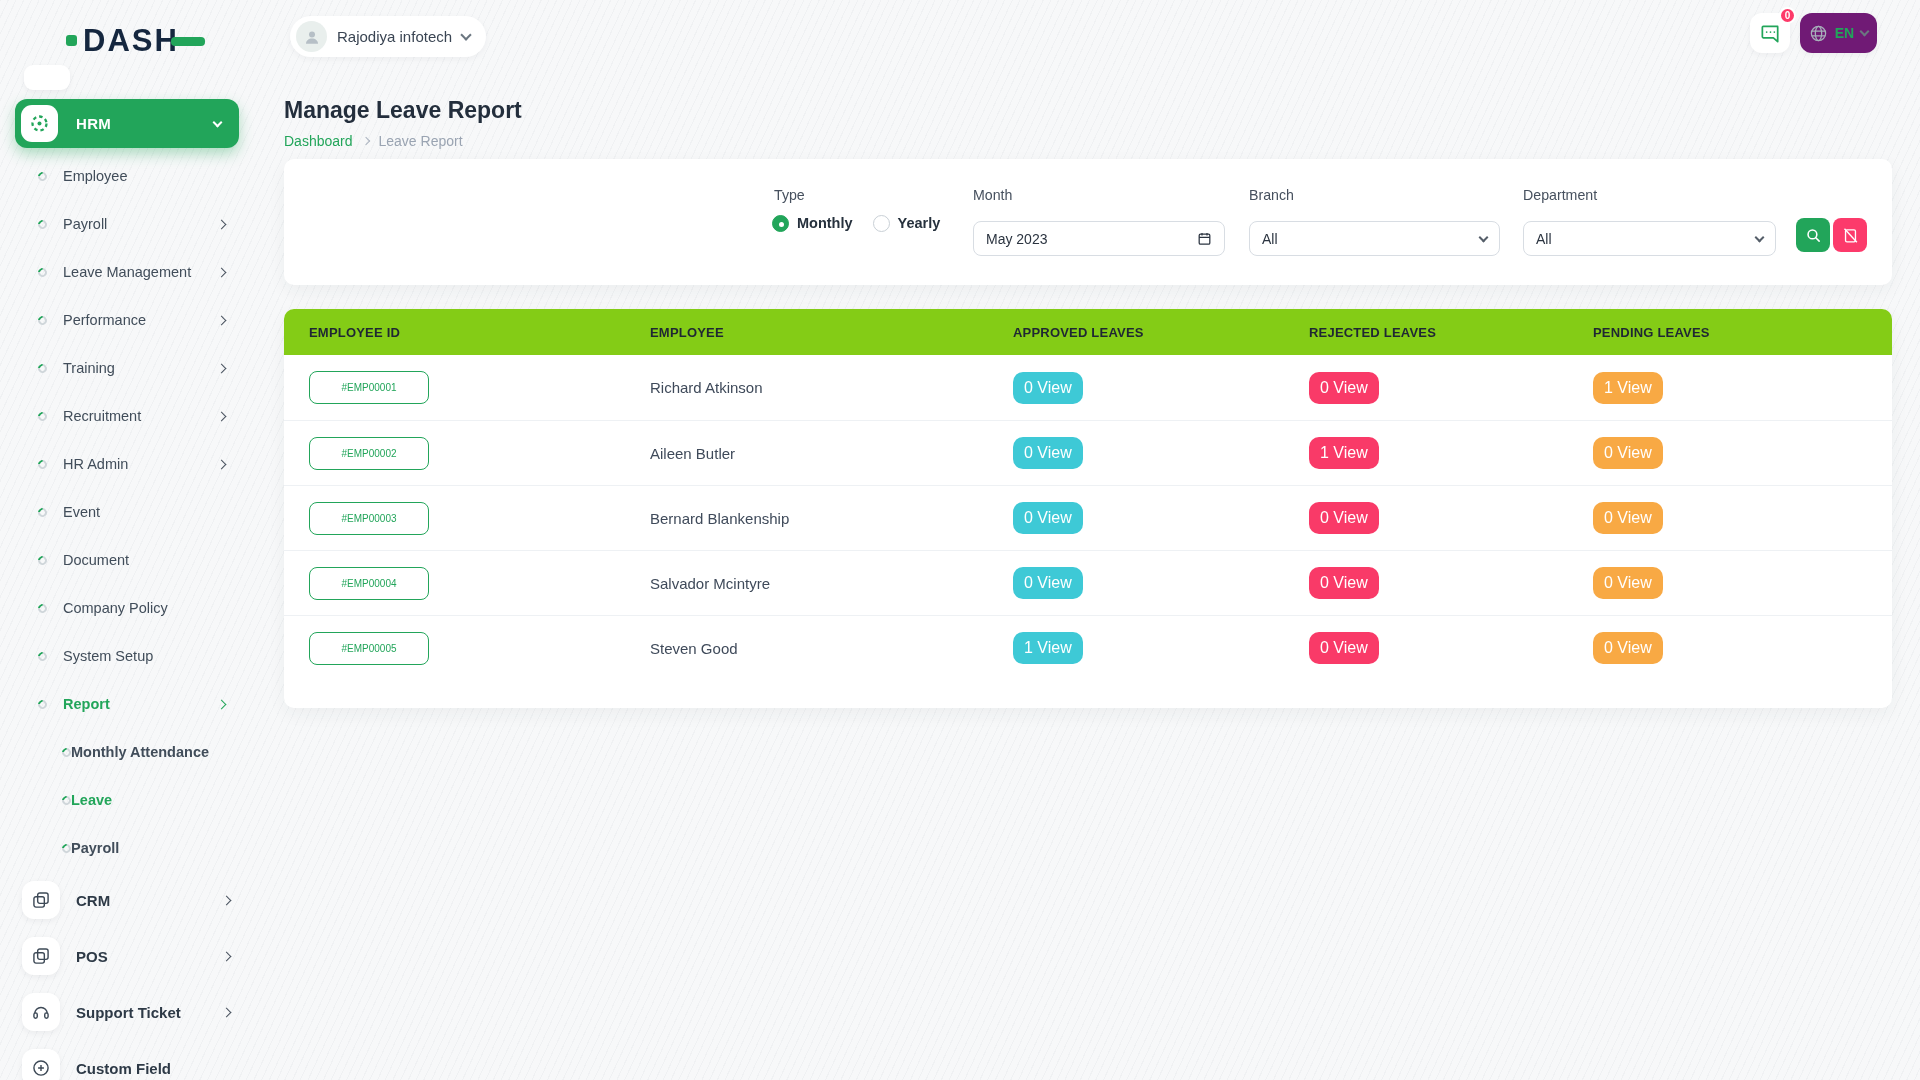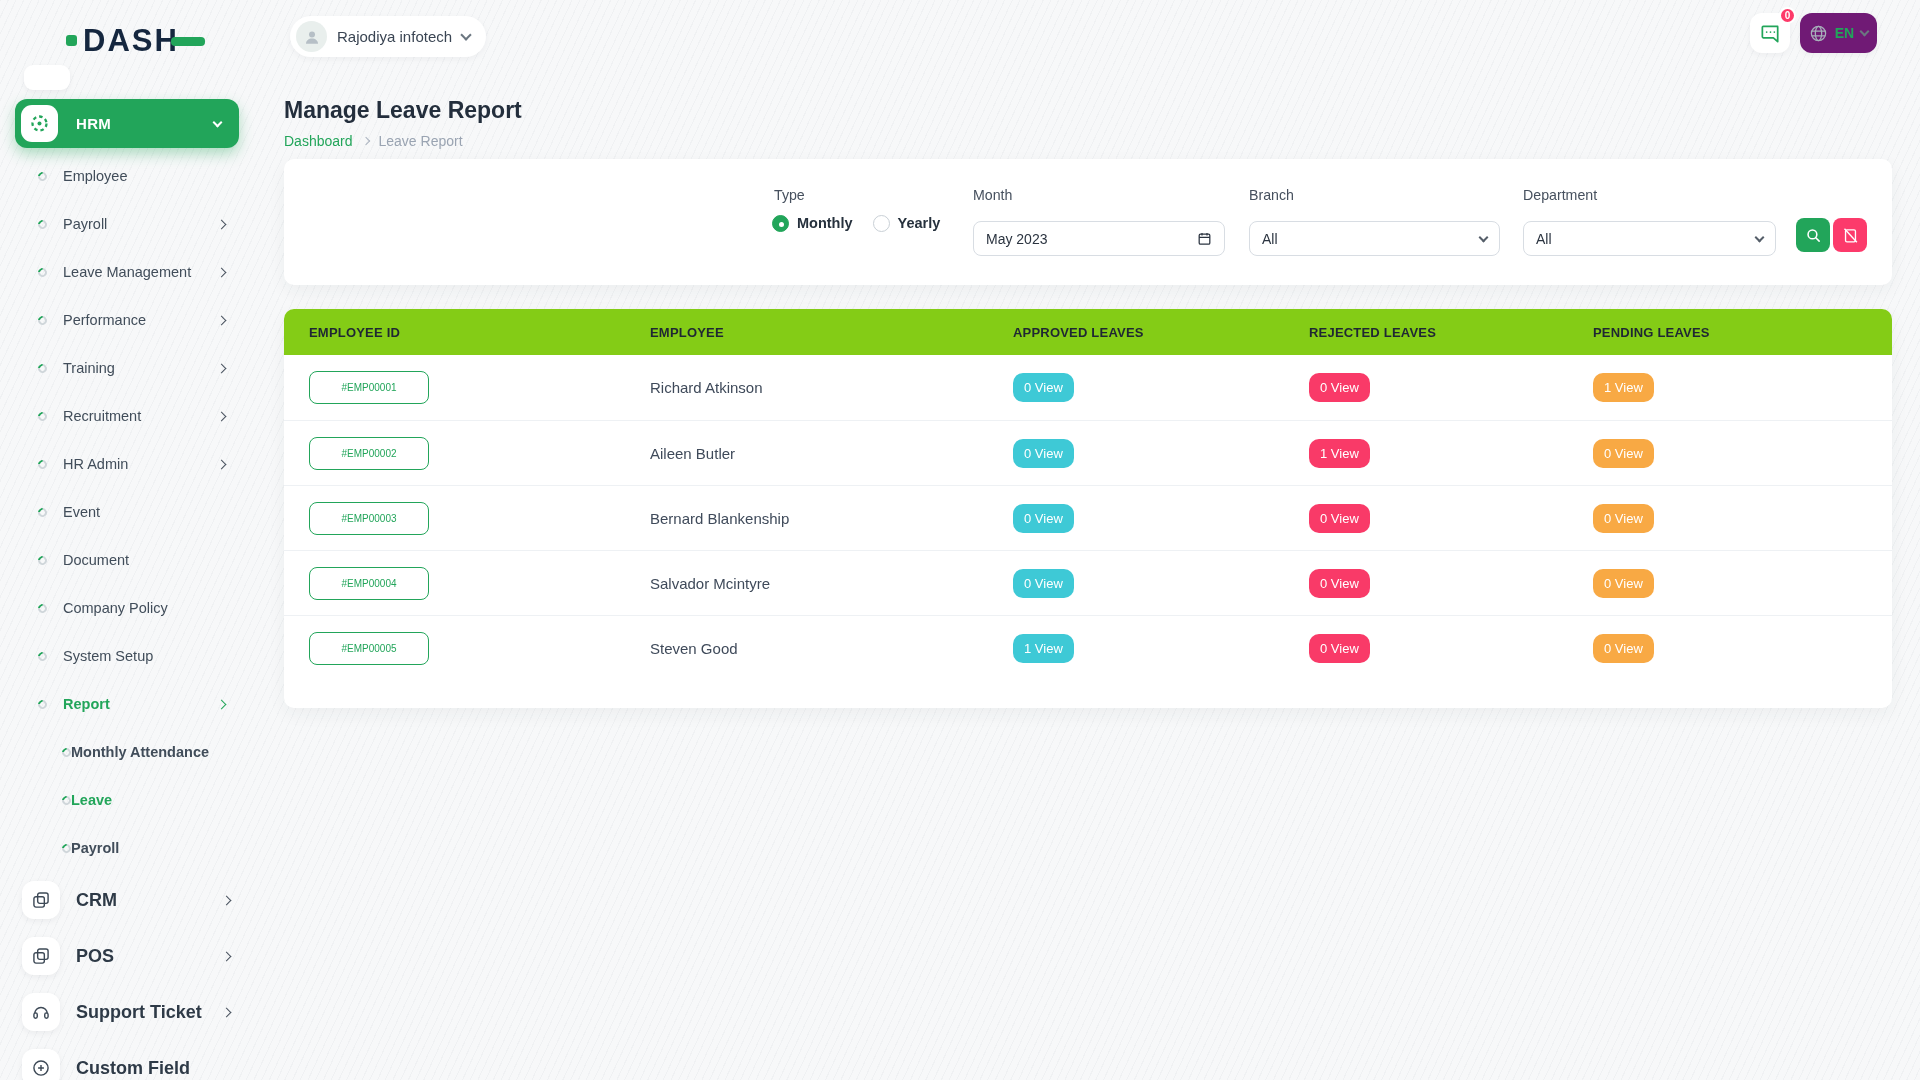--- a/index.html
+++ b/index.html
@@ -49,21 +49,21 @@
   .bullet{width:9px;height:9px;border-radius:50%;border:2px solid #cfd6da;border-top-color:var(--primary);transform:rotate(-40deg);flex:none;}
   .nav-label{font-size:14.5px;color:var(--side-text);font-weight:500;}
   .nav-item .chev{position:absolute;right:29px;width:7px;height:7px;border-width:1.7px;border-color:#48525e;}
   .nav-item.active .nav-label{color:var(--primary);font-weight:700;}
   .nav-item.active .chev{border-color:var(--primary);}
   .sub-item{position:relative;height:48px;display:flex;align-items:center;padding-left:62px;cursor:pointer;}
   .sub-item .nav-label{font-weight:600;}
   .sub-item.active .nav-label{color:var(--primary);font-weight:700;}
   .mod-item{position:relative;height:56px;display:flex;align-items:center;padding-left:22px;gap:16px;cursor:pointer;}
   .mod-icon{width:38px;height:38px;background:#fff;border-radius:12px;display:flex;align-items:center;justify-content:center;box-shadow:0 2px 6px rgba(30,40,50,0.06);flex:none;}
-  .mod-label{font-size:18px;font-weight:700;color:#2e3a47;}
+  .mod-label{font-size:15px;font-weight:700;color:#2e3a47;}
   .mod-item .chev{position:absolute;right:24px;width:7px;height:7px;border-width:1.7px;border-color:#48525e;}
   
   .page-title{position:absolute;left:284px;top:97px;font-size:23px;font-weight:700;color:var(--ink);}
   .breadcrumb{position:absolute;left:284px;top:133px;display:flex;align-items:center;gap:10px;font-size:14px;}
   .crumb-home{color:var(--primary);cursor:pointer;}
   .crumb-sep{width:6px;height:6px;border-top:1.6px solid #aab3bf;border-right:1.6px solid #aab3bf;transform:rotate(45deg);}
   .crumb-current{color:var(--muted);}
   
   .card{background:#fff;border-radius:10px;box-shadow:0 6px 18px rgba(40,50,60,0.05);position:absolute;}
   .filter-card{left:284px;top:159px;width:1608px;height:126px;}
@@ -83,21 +83,21 @@
   
   .table-card{left:284px;top:309px;width:1608px;height:399px;padding-bottom:28px;}
   .t-row{display:grid;grid-template-columns:341px 363px 296px 284px 1fr;align-items:center;padding-left:25px;}
   .t-head{height:46px;background:#84cc16;border-radius:10px 10px 0 0;}
   .t-head span{font-size:13px;font-weight:700;color:#1f2733;letter-spacing:0.2px;}
   .t-body-row{height:65px;}
   .t-body-row + .t-body-row{border-top:1px solid #eef1f4;}
   .emp-id{display:inline-block;border:1px solid var(--primary);color:var(--primary);border-radius:8px;
     padding:10px 0;width:120px;text-align:center;font-size:10px;background:#fff;cursor:pointer;}
   .emp-name{font-size:15px;color:#3f4a5a;}
-  .badge{display:inline-block;color:#fff;font-size:13px;border-radius:10px;padding:7px 11px;cursor:pointer;}
+  .badge{display:inline-block;color:#fff;font-size:16px;border-radius:10px;padding:7px 11px;cursor:pointer;}
   svg{display:block;}
 </style>
 </head>
 <body>
 
 <div class="logo">
   <span class="logo-dot"></span>
   <span class="logo-text">DASH</span>
   <span class="logo-dash"></span>
 </div>

